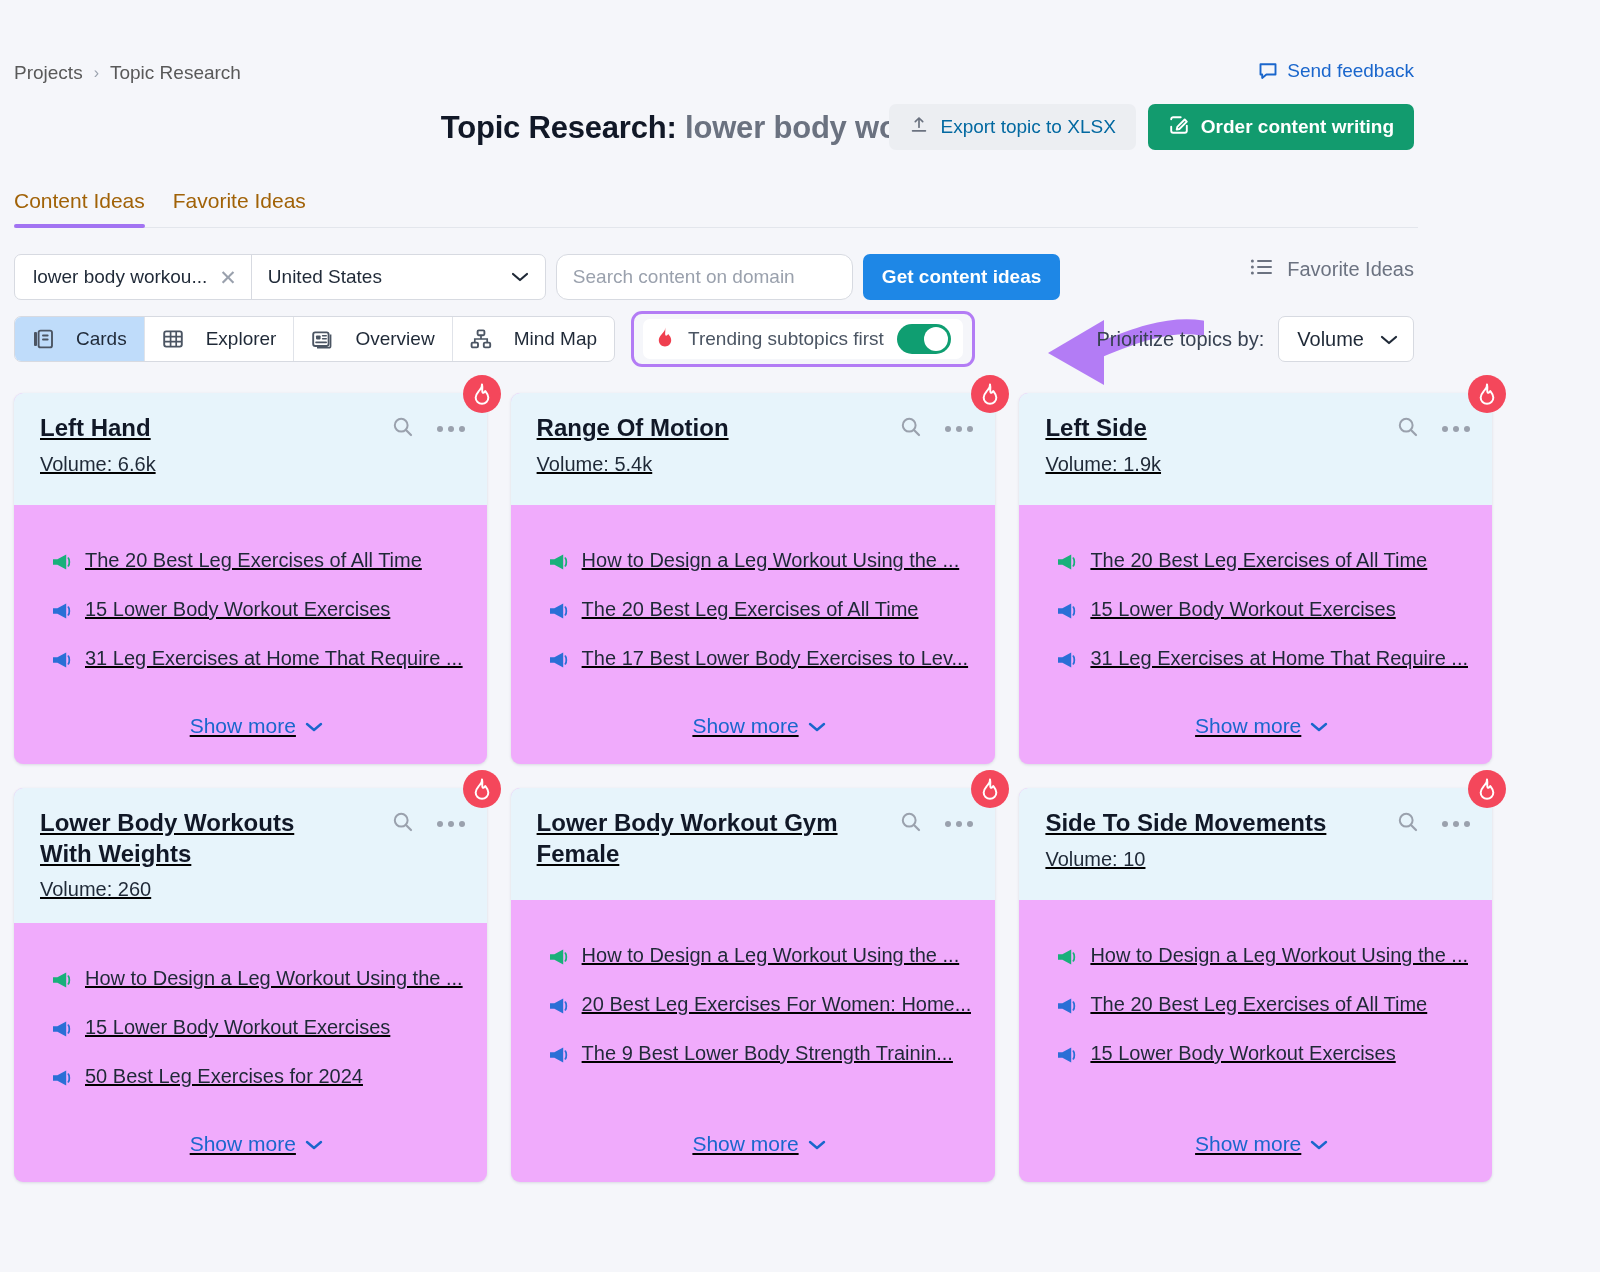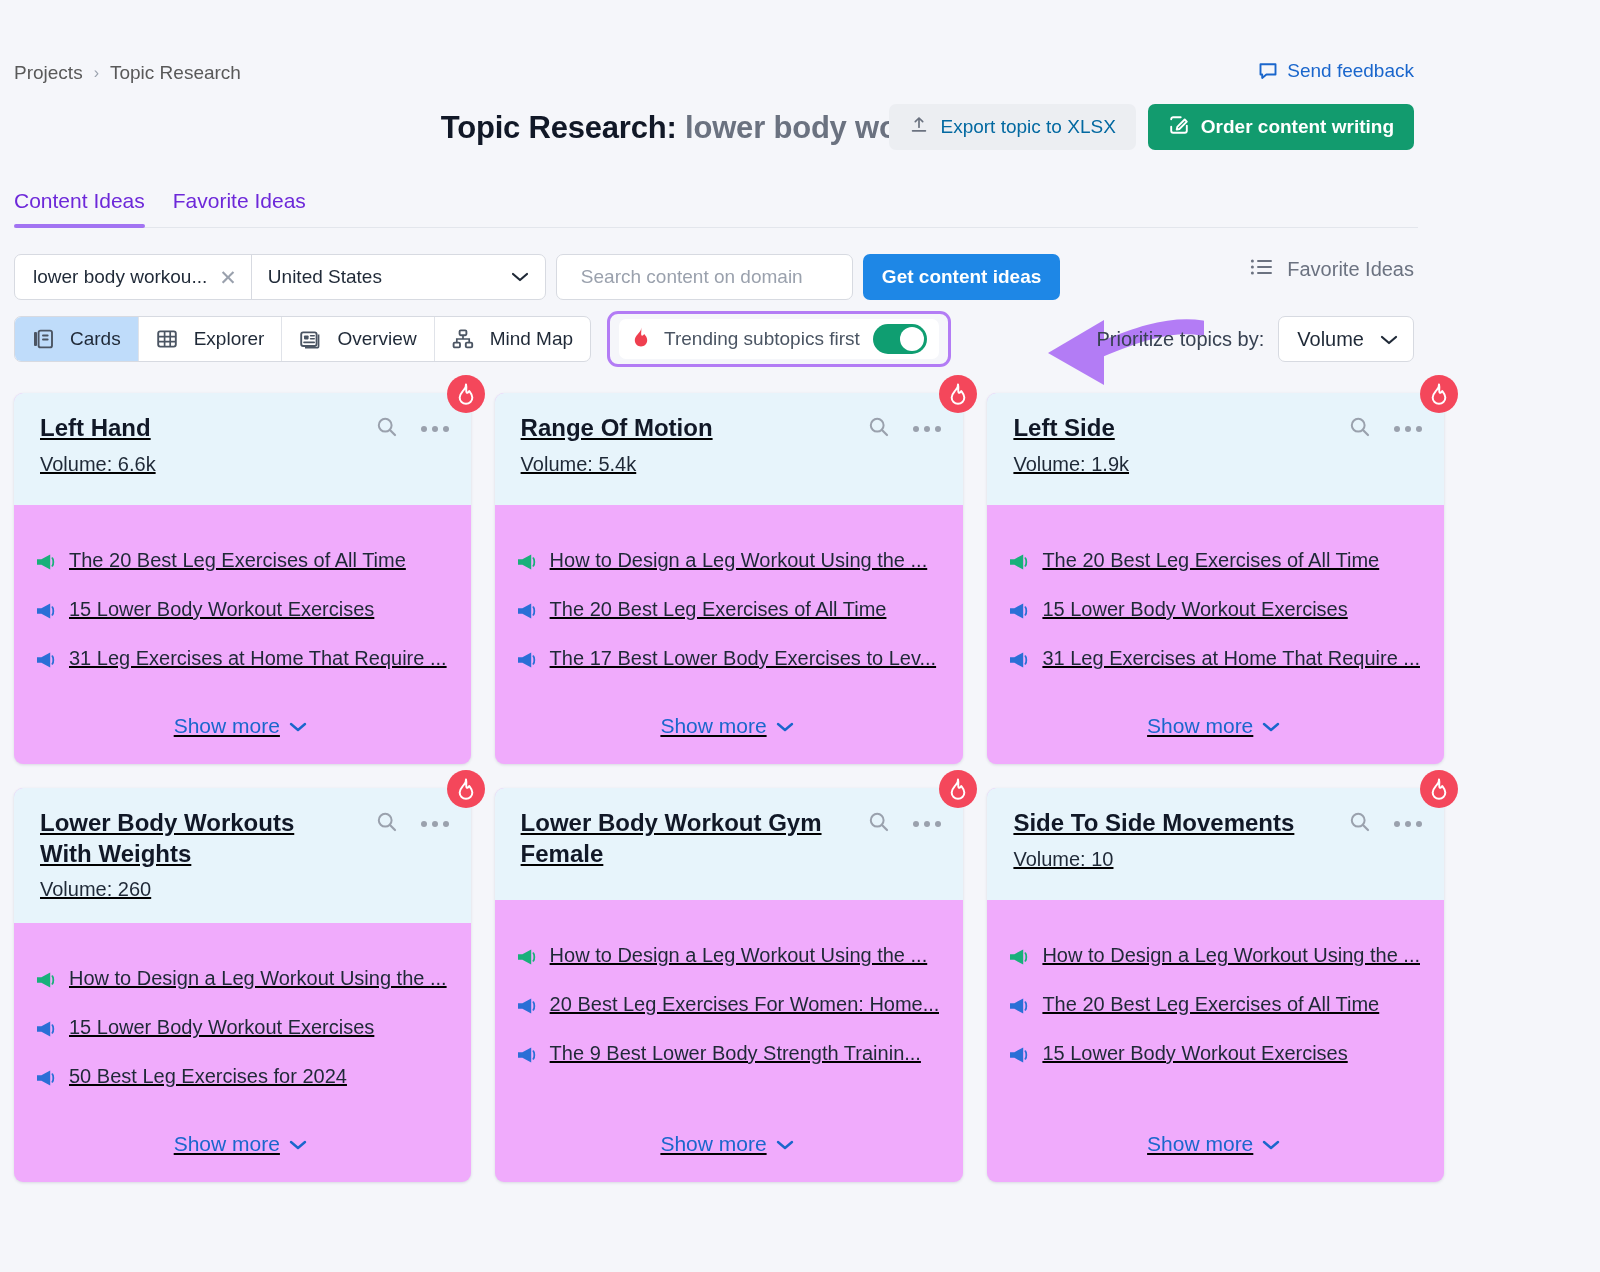--- a/index.html
+++ b/index.html
@@ -28,45 +28,45 @@
 
   .title-actions { position: absolute; right: 4px; top: 0; display: flex; align-items: center; gap: 12px; }
   .btn { display: inline-flex; align-items: center; gap: 11px; border-radius: 7px; font-size: 19px;
          cursor: pointer; border: none; white-space: nowrap; }
   .btn-export { background: #eceef2; color: #0369a1; padding: 12px 20px; height: 46px; }
   .btn-order { background: #129b6e; color: #fff; padding: 12px 20px; height: 46px; font-weight: 600; }
 
   
   .tabs { display: flex; align-items: flex-end; gap: 28px; margin-top: 30px; height: 46px;
           border-bottom: 1px solid #e3e6ec; }
-  .tab { font-size: 21px; color: #6d28d9; padding-bottom: 14px; cursor: pointer; position: relative; }
+  .tab { font-size: 21px; color: #a16207; padding-bottom: 14px; cursor: pointer; position: relative; }
   .tab.active::after { content: ""; position: absolute; left: 0; right: 0; bottom: -1px; height: 4px;
                        background: #a273f2; border-radius: 2px; }
 
   
   .controls { margin-top: 26px; display: flex; align-items: center; gap: 10px; position: relative; }
   .kw-group { display: flex; align-items: stretch; background: #fff; border: 1px solid #d7dae1;
               border-radius: 7px; height: 46px; overflow: hidden; }
   .kw-chip { display: flex; align-items: center; gap: 12px; padding: 0 14px 0 18px; font-size: 19px; color: #1f2937; }
   .kw-chip .x { color: #9aa1ad; font-size: 21px; cursor: pointer; line-height: 1; }
   .kw-sep { width: 1px; background: #d7dae1; }
   .kw-country { display: flex; align-items: center; justify-content: space-between; gap: 18px;
                 padding: 0 16px 0 16px; font-size: 19px; color: #1f2937; min-width: 293px; cursor: pointer; }
-  .domain-input { width: 297px; height: 46px; border: 1px solid #d7dae1; border-radius: 7px; background: #fff;
-                  padding: 0 24px; font-size: 19px; color: #1f2937; font-family: inherit; }
+  .domain-input { width: 297px; height: 46px; border: 1px solid #d7dae1; border-radius: 12px; background: #fff;
+                  padding: 0 16px; font-size: 19px; color: #1f2937; font-family: inherit; }
   .domain-input::placeholder { color: #9aa1ad; }
   .btn-get { background: #1e87e6; color: #fff; font-weight: 700; padding: 0 19px; height: 46px;
              border-radius: 7px; font-size: 19px; }
   .fav-ideas { position: absolute; right: 4px; top: 3px; display: flex; align-items: center; gap: 13px;
                color: #6b7280; font-size: 20px; cursor: pointer; }
 
   
   .controls2 { margin-top: 16px; display: flex; align-items: center; gap: 0; position: relative; height: 46px; }
   .segmented { display: flex; background: #fff; border: 1px solid #d7dae1; border-radius: 7px; overflow: hidden; height: 46px; }
-  .seg { display: flex; align-items: center; gap: 16px; padding: 0 17px; font-size: 19px; color: #1f2937;
+  .seg { display: flex; align-items: center; gap: 22px; padding: 0 17px; font-size: 19px; color: #1f2937;
          cursor: pointer; border-right: 1px solid #e0e3e9; }
   .seg:last-child { border-right: none; }
   .seg.active { background: #bfdcfa; }
   .seg svg { display: block; }
 
   .trend-wrap { margin-left: 16px; border: 3px solid #b37cf5; border-radius: 11px; padding: 5px 9px;
                 display: flex; align-items: center; }
   .trend-inner { display: flex; align-items: center; gap: 13px; background: #fff; border-radius: 7px;
                  padding: 6px 12px; height: 40px; }
   .trend-label { font-size: 19px; color: #4b5563; white-space: nowrap; }
@@ -86,21 +86,21 @@
           display: flex; flex-direction: column; overflow: visible; text-decoration: underline; }
   .card-head { background: #e7f4fb; border-radius: 9px 9px 0 0; padding: 20px 24px 22px 26px; position: relative; min-height: 112px; }
   .card-title { font-size: 24px; font-weight: 700; color: #111827; line-height: 1.28; padding-right: 110px; }
   .card-volume { font-size: 20px; color: #1f2937; margin-top: 9px; }
   .card-icons { position: absolute; right: 22px; top: 22px; display: flex; align-items: center; gap: 22px; }
   .card-icons .dots { display: flex; gap: 5px; cursor: pointer; }
   .card-icons .dots i { width: 6px; height: 6px; border-radius: 50%; background: #9aa1ad; display: block; }
   .fire-badge { position: absolute; right: -14px; top: -18px; width: 38px; height: 38px; border-radius: 50%;
                 background: #f4475b; display: flex; align-items: center; justify-content: center; }
 
-  .card-body { flex: 1; padding: 44px 24px 0 20px; display: flex; flex-direction: column; }
+  .card-body { flex: 1; padding: 44px 24px 0 36px; display: flex; flex-direction: column; }
   .idea { display: flex; align-items: flex-start; gap: 13px; margin-bottom: 21px; font-size: 20px;
           color: #1f2937; cursor: pointer; white-space: nowrap; overflow: hidden; }
   .idea .mega { flex: none; margin-top: 3px; }
   .show-more { margin-top: auto; margin-bottom: 0; padding: 18px 0 26px 0; text-align: center;
                color: #1a66cc; font-size: 21px; cursor: pointer; display: flex; align-items: center;
                justify-content: center; gap: 9px; }
   .chev { display: inline-block; }
 </style>
 </head>
 <body>

